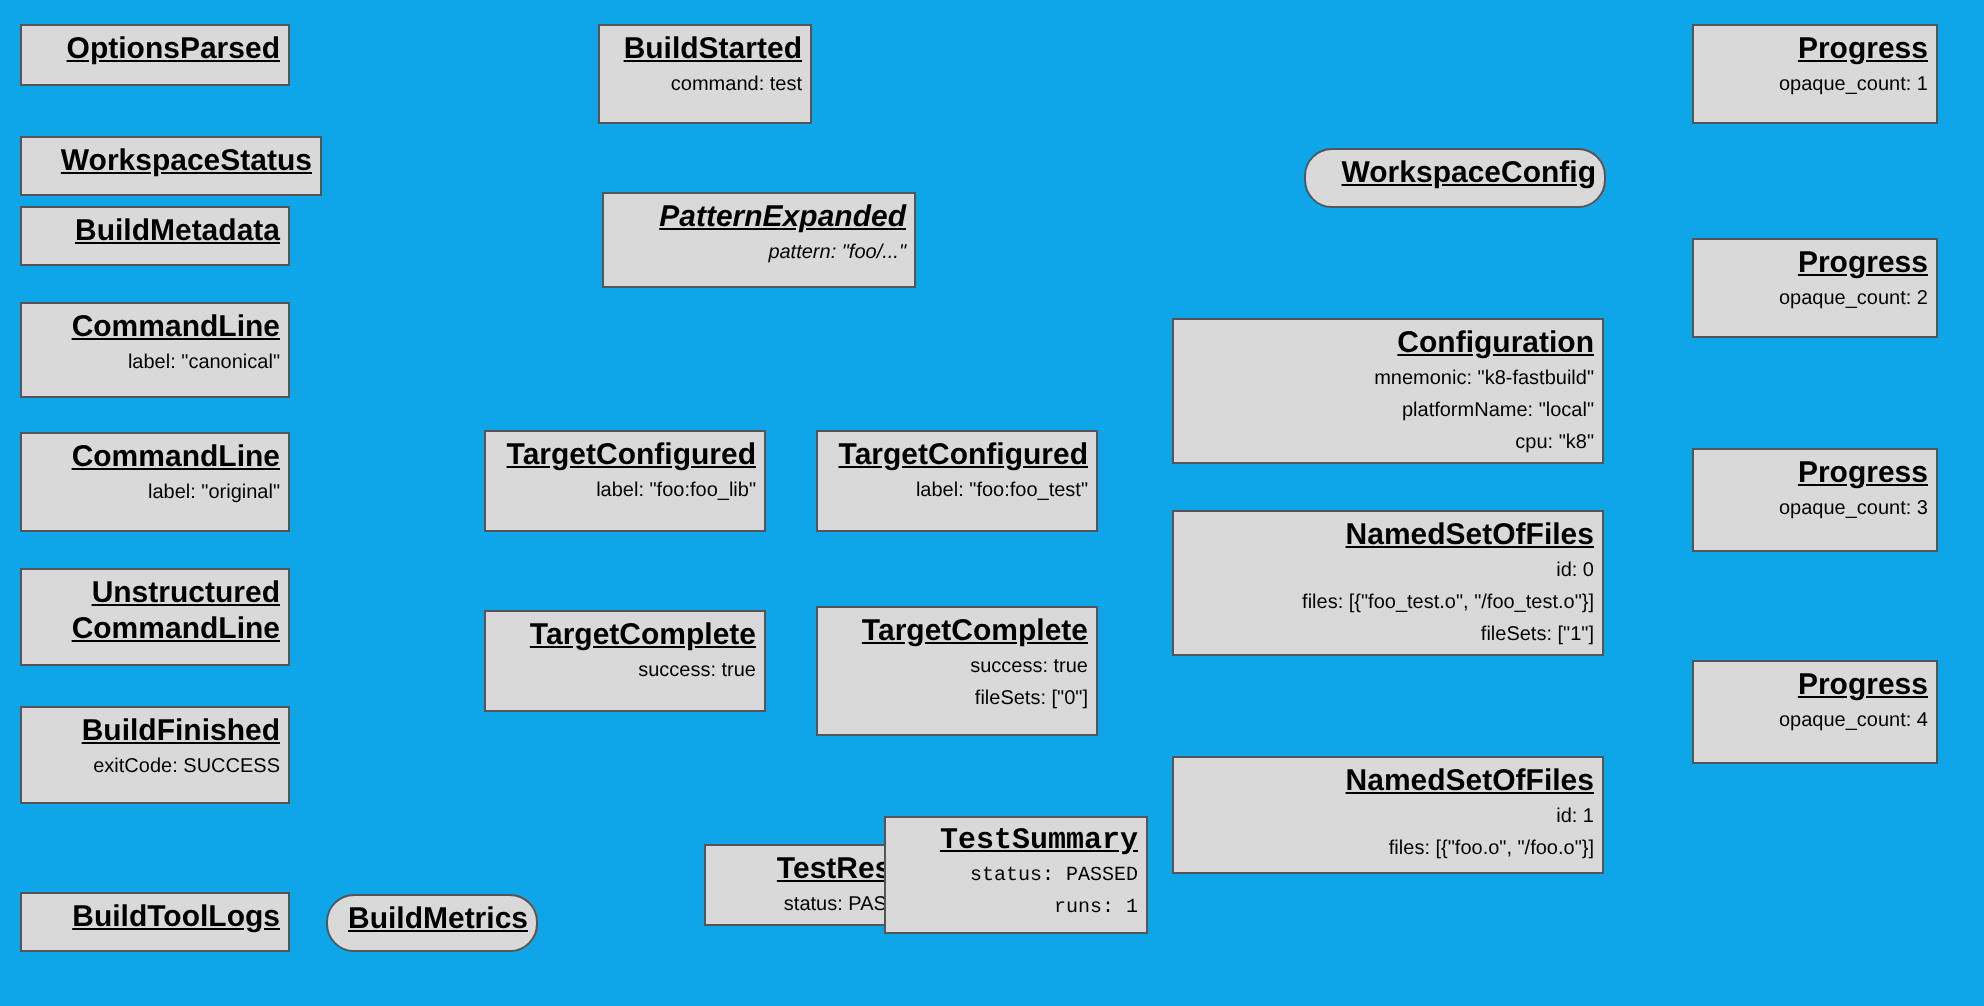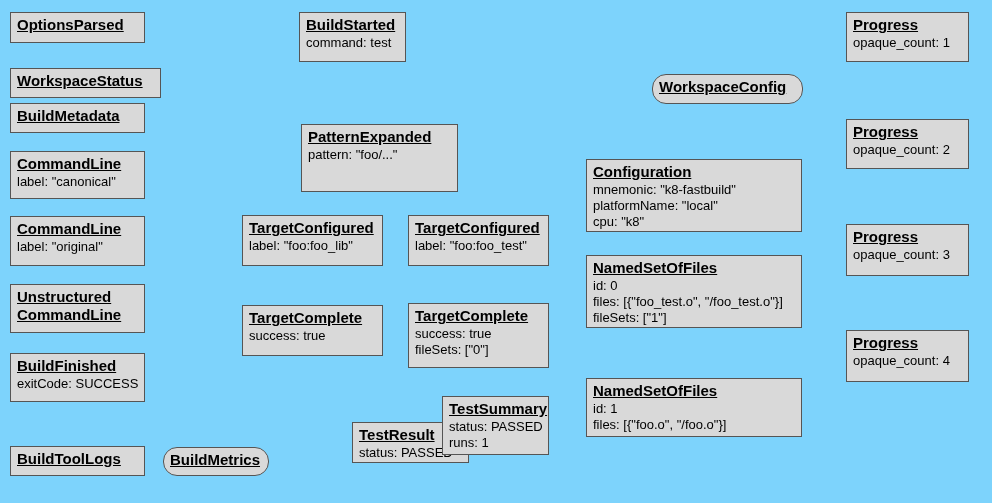--- a/index.html
+++ b/index.html
@@ -8,21 +8,22 @@
     background: #000000;
     width: 992px;
     height: 503px;
     overflow: hidden;
     font-family: "Liberation Sans", sans-serif;
   }
   .canvas {
     position: relative;
     width: 992px;
     height: 503px;
-    background: #7dd3fc;
+    background: #0ea5e9;
+    text-align: right;
   }
   .event-box {
     position: absolute;
     box-sizing: border-box;
     background: #d9d9d9;
     border: 1px solid #555555;
     color: #000000;
     padding: 3px 4px 3px 6px;
     overflow: visible;
   }
@@ -31,21 +32,21 @@
     font-weight: bold;
     text-decoration: underline;
     line-height: 18px;
     white-space: pre-line;
     color: #000000;
   }
   .event-fields {
     margin-top: 1px;
   }
   .event-field {
-    font-size: 13px;
+    font-size: 10px;
     line-height: 16px;
     white-space: nowrap;
     color: #000000;
   }
 </style>
 </head>
 <body>
 
 <div class="canvas">
 
@@ -101,21 +102,21 @@
       <div class="event-fields"></div>
     </div>
 
     <div class="event-box" style="left: 299px; top: 12px; width: 107px; height: 50px;">
       <div class="event-title">BuildStarted</div>
       <div class="event-fields">
         <div class="event-field">command: test</div>
       </div>
     </div>
 
-    <div class="event-box" style="left: 301px; top: 124px; width: 157px; height: 68px;">
+    <div class="event-box" style="left: 301px; top: 96px; width: 157px; height: 48px; font-style: italic;">
       <div class="event-title">PatternExpanded</div>
       <div class="event-fields">
         <div class="event-field">pattern: "foo/..."</div>
       </div>
     </div>
 
     <div class="event-box" style="left: 242px; top: 215px; width: 141px; height: 51px;">
       <div class="event-title">TargetConfigured</div>
       <div class="event-fields">
         <div class="event-field">label: "foo:foo_lib"</div>
@@ -144,21 +145,21 @@
       </div>
     </div>
 
     <div class="event-box" style="left: 314px; top: 422px; width: 117px; height: 41px; margin-left: 38px;">
       <div class="event-title">TestResult</div>
       <div class="event-fields">
         <div class="event-field">status: PASSED</div>
       </div>
     </div>
 
-    <div class="event-box" style="left: 442px; top: 396px; width: 107px; height: 59px;">
+    <div class="event-box" style="left: 442px; top: 408px; width: 132px; height: 59px; font-family: Liberation Mono, monospace;">
       <div class="event-title">TestSummary</div>
       <div class="event-fields">
         <div class="event-field">status: PASSED</div>
         <div class="event-field">runs: 1</div>
       </div>
     </div>
 
     <div class="event-box" style="left: 652px; top: 74px; width: 151px; height: 30px; border-radius: 14px;">
       <div class="event-title">WorkspaceConfig</div>
       <div class="event-fields"></div>

